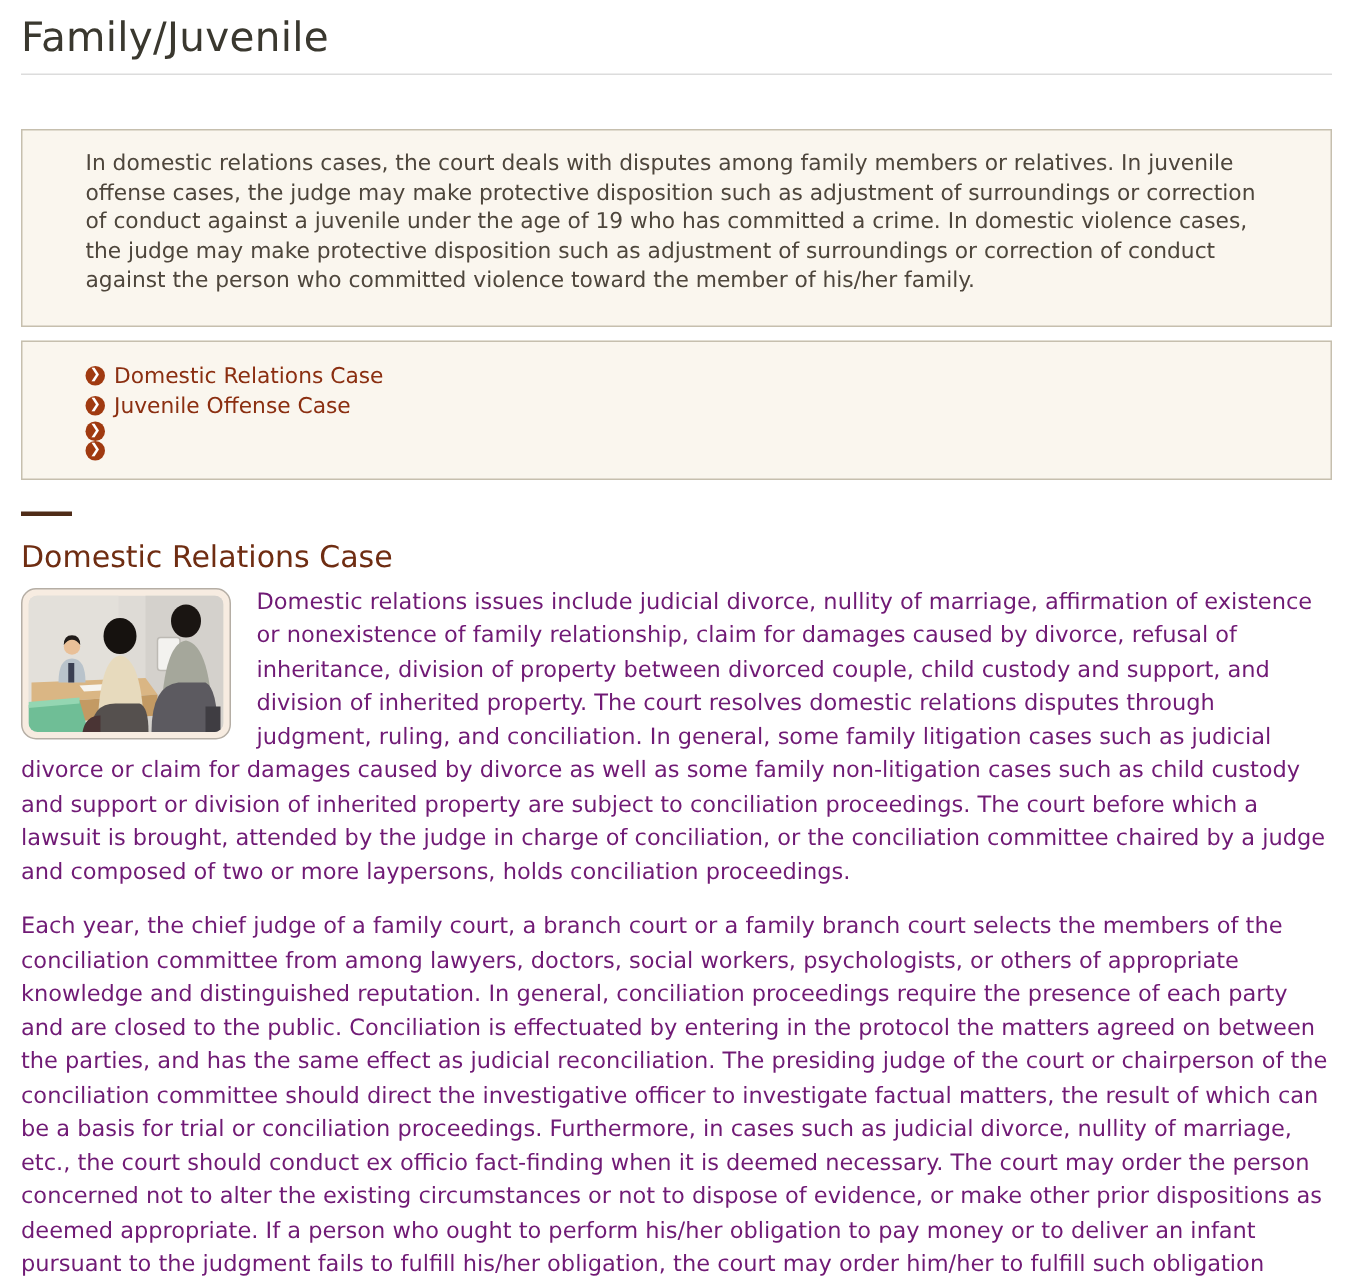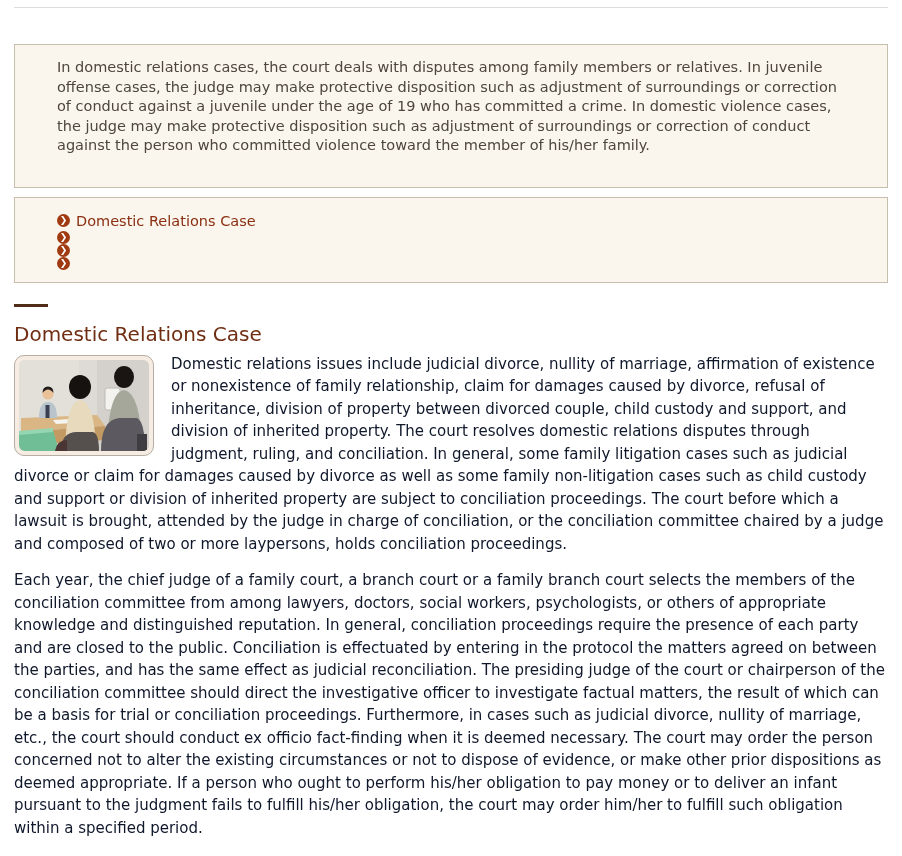--- a/index.html
+++ b/index.html
@@ -24,21 +24,21 @@
     border:none;
     border-top:1px solid #dcdcdc;
     margin-top:7px;
   }
 
   
   .info-box {
     margin-top:36px;
     background:#faf6ee;
     border:1px solid #c6bfae;
-    padding:13px 42px 31px 42px;
+    padding:13px 42px 19px 42px;
     font-size:14.5px;
     line-height:19.5px;
     color:#4e463c;
   }
   .links-box {
     margin-top:9px;
     background:#faf6ee;
     border:1px solid #c6bfae;
     padding:13px 42px 12px 42px;
   }
@@ -94,44 +94,46 @@
     margin:2px 17px 4px 0;
   }
   .photo-frame svg {
     display:block;
     width:130px; height:91px;
     border-radius:6px;
   }
   .body-paragraph {
     font-size:15px;
     line-height:22.5px;
-    color:#0f172a;
+    color:#701a75;
   }
   .body-paragraph + .body-paragraph { margin-top:14px; clear:none; }
   .para-2 { margin-top:14px; }
 </style>
 </head>
 <body>
 
 <div class="container">
 
+  <h1 class="page-title">Family/Juvenile</h1>
   <hr class="title-divider">
 
   <div class="info-box">
     <span>In domestic relations cases, the court deals with disputes among family members or relatives. In juvenile offense cases, the judge may make protective disposition such as adjustment of surroundings or correction of conduct against a juvenile under the age of 19 who has committed a crime. In domestic violence cases, the judge may make protective disposition such as adjustment of surroundings or correction of conduct against the person who committed violence toward the member of his/her family.</span>
   </div>
 
   <div class="links-box">
     <ul>
       <li>
         <span class="bullet-icon">❯</span>
         <a class="case-link">Domestic Relations Case</a>
       </li>
       <li>
         <span class="bullet-icon">❯</span>
+        <a class="case-link">Juvenile Offense Case</a>
       </li>
       <li>
         <span class="bullet-icon">❯</span>
       </li>
       <li>
         <span class="bullet-icon">❯</span>
       </li>
     </ul>
   </div>
 

